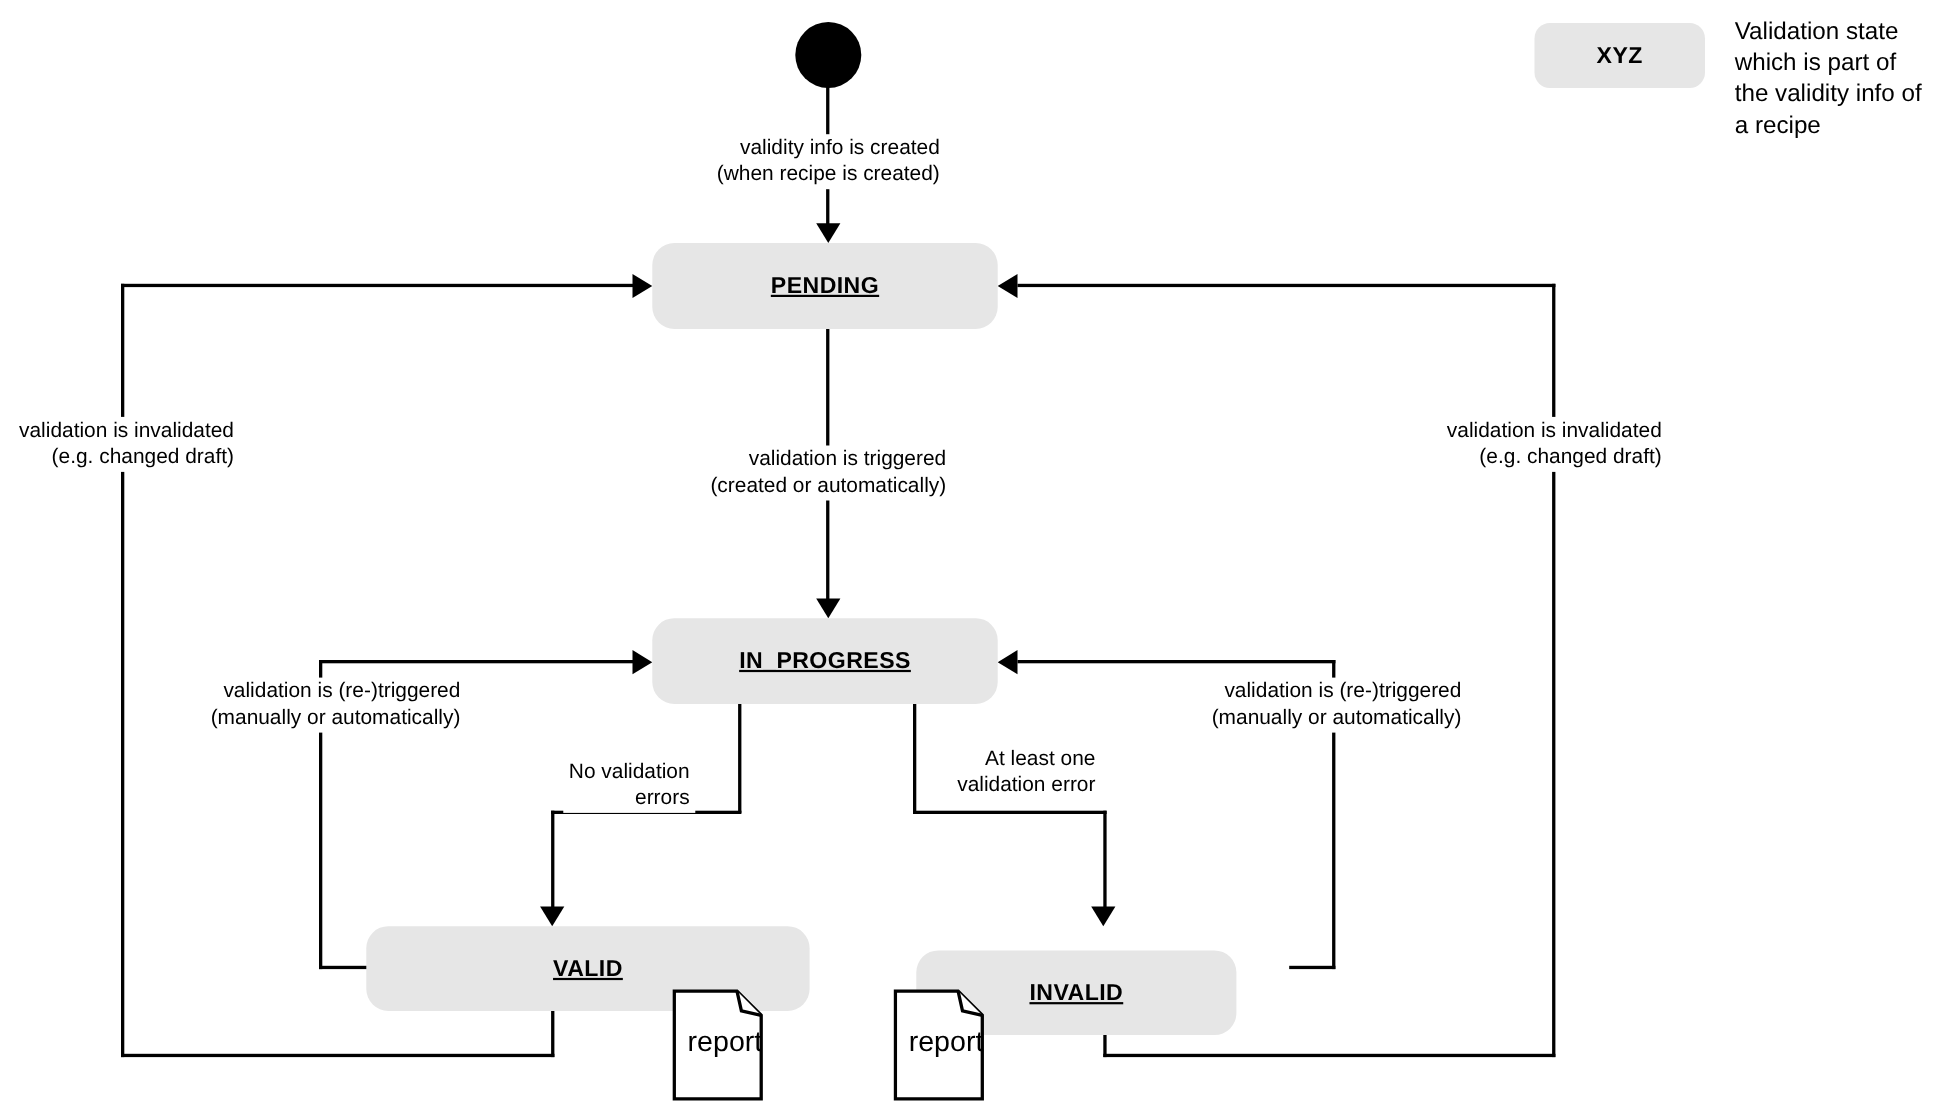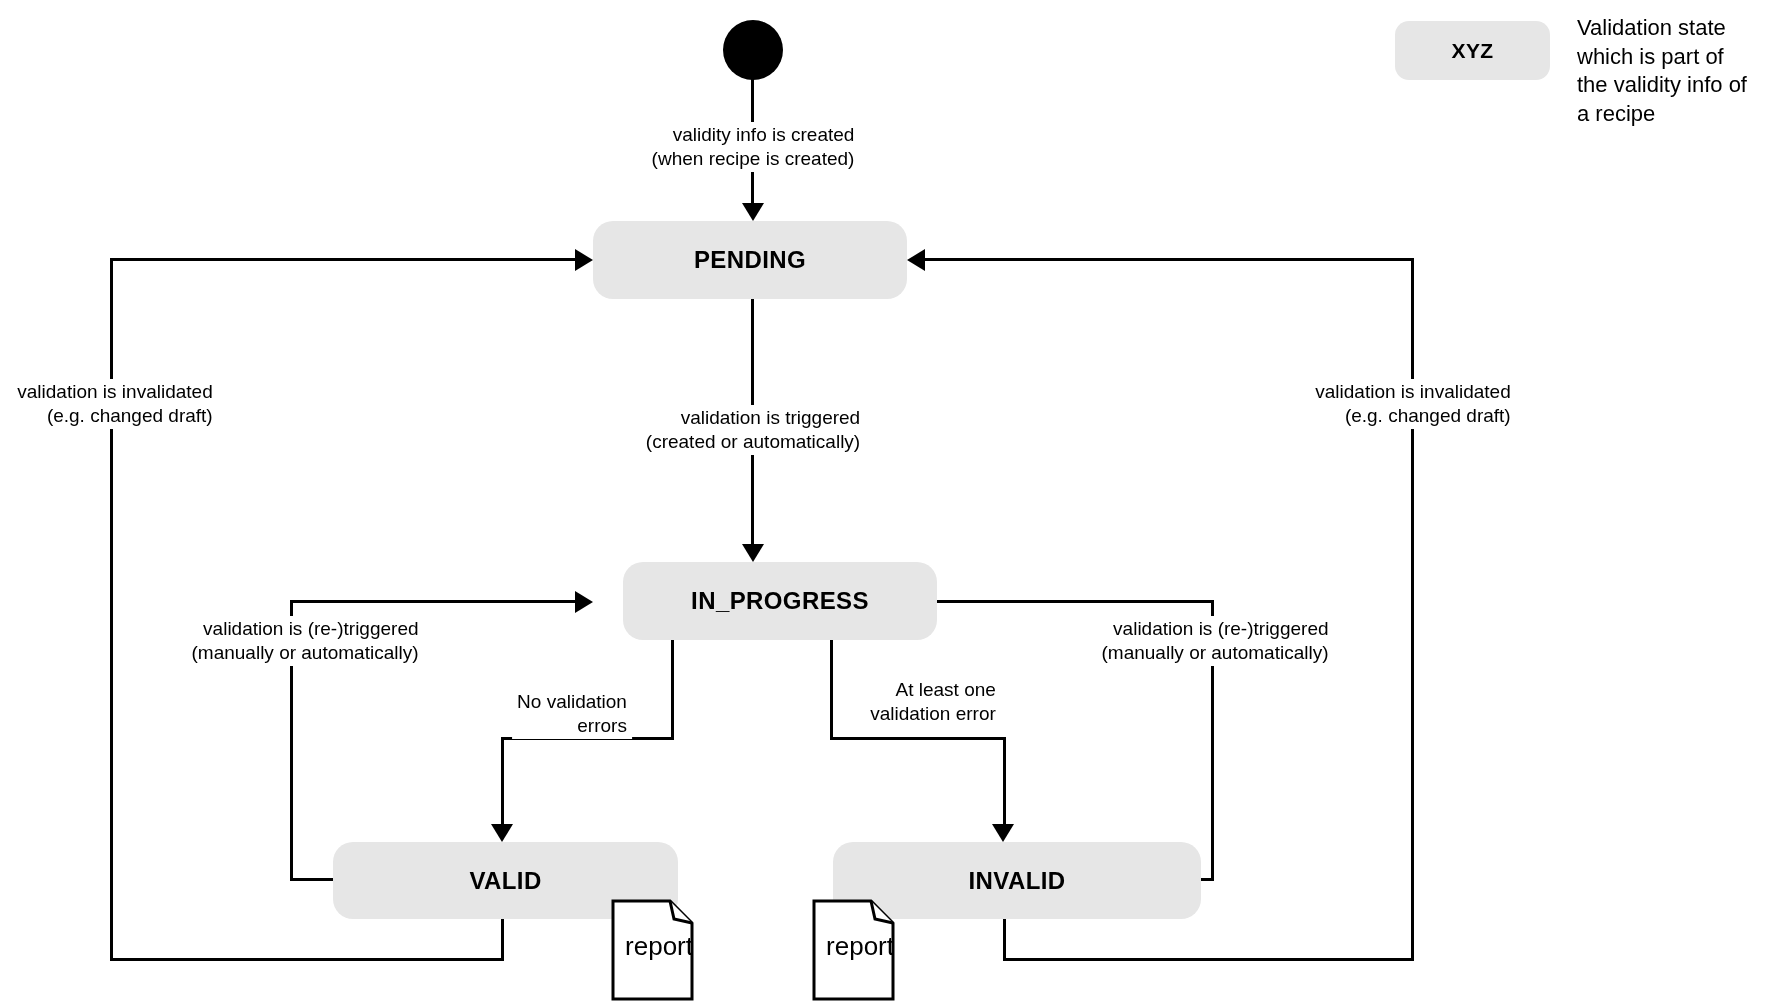--- a/index.html
+++ b/index.html
@@ -19,21 +19,21 @@
   .vline,.hline{position:absolute;background:var(--line);z-index:1;}
   .arrow{position:absolute;width:0;height:0;z-index:1;}
   .arrow.down{border-left:11px solid transparent;border-right:11px solid transparent;border-top:18px solid var(--line);}
   .arrow.right{border-top:11px solid transparent;border-bottom:11px solid transparent;border-left:18px solid var(--line);}
   .arrow.left{border-top:11px solid transparent;border-bottom:11px solid transparent;border-right:18px solid var(--line);}
   .state{
     position:absolute;z-index:2;
     background:var(--state-fill);
     border-radius:20px;
     display:flex;align-items:center;justify-content:center;
-    font-weight:bold;font-size:24px;letter-spacing:0.4px;
+    font-weight:bold;font-size:21px;letter-spacing:0.4px;text-decoration:underline;
   }
   .start-circle{
     position:absolute;z-index:2;
     width:60px;height:60px;border-radius:50%;
     background:var(--line);
   }
   .edge-label{
     position:absolute;z-index:3;
     transform:translateX(-50%);
     background:var(--background);
@@ -72,21 +72,21 @@
   <div class="edge-label" style="left:753px;top:122px;">validity info is created
 (when recipe is created)</div>
 
   <div class="state" style="left:593px;top:221px;width:314px;height:78px;">PENDING</div>
 
   <div class="vline" style="left:751px;top:299px;width:3px;height:246px;"></div>
   <div class="arrow down" style="left:742px;top:544px;"></div>
   <div class="edge-label" style="left:753px;top:405px;">validation is triggered
 (created or automatically)</div>
 
-  <div class="state" style="left:593px;top:562px;width:314px;height:78px;margin-left:30px;">IN_PROGRESS</div>
+  <div class="state" style="left:593px;top:562px;width:314px;height:78px;">IN_PROGRESS</div>
 
   <div class="vline" style="left:671px;top:640px;width:3px;height:99px;"></div>
   <div class="hline" style="left:501px;top:737px;width:173px;height:3px;"></div>
   <div class="vline" style="left:501px;top:737px;width:3px;height:88px;"></div>
   <div class="arrow down" style="left:491px;top:824px;"></div>
   <div class="edge-label" style="left:572px;top:677px;margin-top:12px;">No validation
 errors</div>
 
   <div class="vline" style="left:830px;top:640px;width:3px;height:99px;"></div>
   <div class="hline" style="left:830px;top:737px;width:176px;height:3px;"></div>
@@ -118,22 +118,22 @@
 (e.g. changed draft)</div>
 
   <div class="vline" style="left:1003px;top:919px;width:3px;height:42px;"></div>
   <div class="hline" style="left:1003px;top:958px;width:411px;height:3px;"></div>
   <div class="vline" style="left:1411px;top:258px;width:3px;height:703px;"></div>
   <div class="hline" style="left:925px;top:258px;width:489px;height:3px;"></div>
   <div class="arrow left" style="left:907px;top:249px;"></div>
   <div class="edge-label" style="left:1413px;top:379px;">validation is invalidated
 (e.g. changed draft)</div>
 
-  <div class="state" style="left:333px;top:842px;width:345px;height:77px;">VALID</div>
-  <div class="state" style="left:833px;top:842px;width:368px;height:77px;">INVALID</div>
+  <div class="state" style="left:333px;top:842px;width:403px;height:77px;">VALID</div>
+  <div class="state" style="left:833px;top:864px;width:291px;height:77px;">INVALID</div>
 
   <div class="doc" style="left:611px;top:899px;">
     <svg width="84" height="103" viewBox="0 0 84 103">
       <path d="M2,2 L59,2 L81,24 L81,100 L2,100 Z" fill="#ffffff" stroke="#000000" stroke-width="3" stroke-linejoin="miter"></path>
       <path d="M59,2 L63,20 L81,24" fill="#ffffff" stroke="#000000" stroke-width="3" stroke-linejoin="miter"></path>
     </svg>
     <div class="doc-label">report</div>
   </div>
   <div class="doc" style="left:812px;top:899px;">
     <svg width="84" height="103" viewBox="0 0 84 103">

